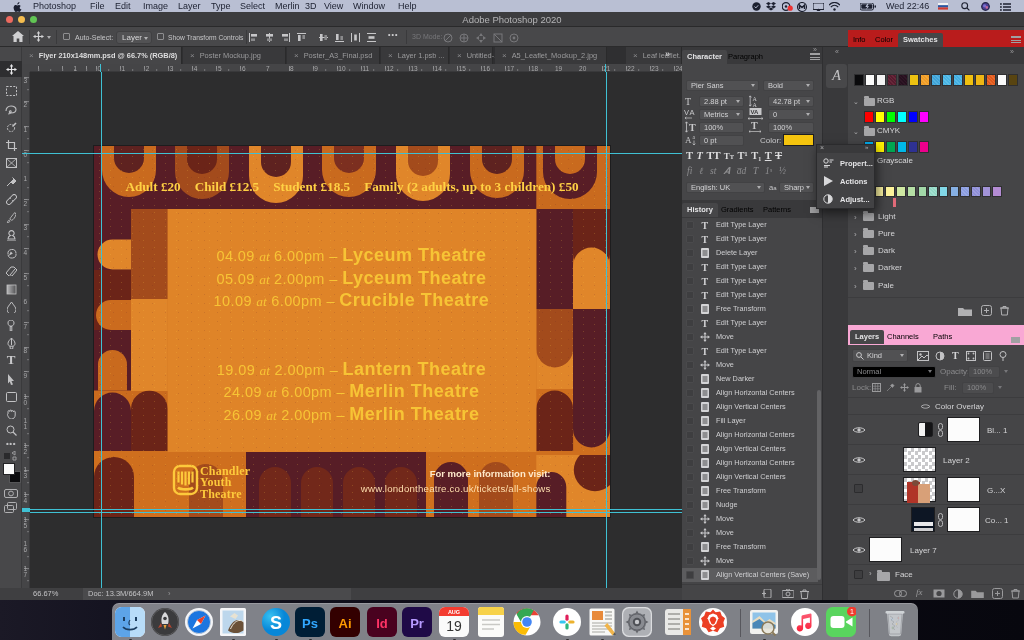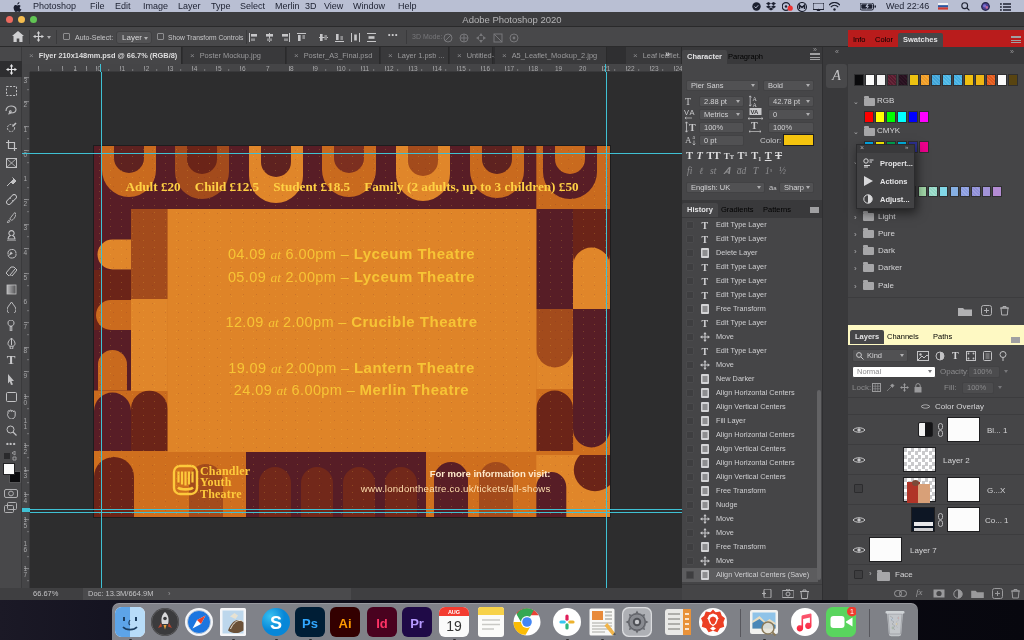--- a/index.html
+++ b/index.html
@@ -39,21 +39,21 @@
 .gv{position:absolute;width:1px;background:#3fc1d4;z-index:30}
 .gh{position:absolute;height:1px;background:#3fc1d4;z-index:30}
 
 #flyer{position:absolute;left:64px;top:74px;width:516px;height:371px;box-shadow:0 0 0 1px rgba(0,0,0,.35)}
 #flyer .grain{position:absolute;left:0;top:0;width:516px;height:371px;background-image:radial-gradient(circle,rgba(255,205,70,.2) .4px,transparent .9px),radial-gradient(circle,rgba(90,29,39,.15) .4px,transparent .9px);background-size:11px 7px,13px 9px;z-index:5}
 .fly-txt{position:absolute;z-index:6;white-space:nowrap}
 #prices{left:0;top:33px;width:516px;text-align:center;font-family:"Liberation Serif",serif;font-weight:bold;color:#ffd144;font-size:13.2px;letter-spacing:0}
 #prices span{margin:0 7px}
 .sch{left:0;width:445px;text-align:center;color:#f7c435;font-size:14.5px;letter-spacing:.4px}
 .sch i{font-family:"Liberation Serif",serif;font-size:13.5px;letter-spacing:0}
-.sch b{font-size:15px;letter-spacing:.5px}
+.sch b{font-size:18px;letter-spacing:.5px}
 .ptab{position:absolute;top:3px;height:14px;line-height:14px;padding:0 5px;font-size:7.5px;white-space:nowrap}
 .ptab.act{background:#464648;color:#e4e4e6;font-weight:bold;border-radius:2px 2px 0 0}
 .hamb{position:absolute;width:10px;height:7px;border-top:2px solid #a0a0a2;border-bottom:1px solid #a0a0a2}
 .hamb::after{content:"";display:block;margin-top:1.5px;border-top:1px solid #a0a0a2}
 .fld{position:absolute;background:#515153;border-radius:2px;border:1px solid #424244;color:#d2d2d4;font-size:7.5px;padding-left:4px}
 .cicon{position:absolute;color:#c8c8ca;font-size:8px}
 
 .hrow{position:absolute;left:682px;width:136px;height:14px;color:#cfcfd1;font-size:7.3px;line-height:14px}
 .hrow .cb{position:absolute;left:4px;top:3px;width:8px;height:8px;background:#3e3e40;border:1px solid #4a4a4c;border-radius:1px}
 .hrow .hic{position:absolute;left:18px;top:2px}
@@ -510,23 +510,24 @@
       <g transform="translate(79,319)" stroke="#fdc93b" fill="none">
         <rect x="1" y="1" width="23" height="28" rx="6" stroke-width="2.4"></rect>
         <path d="M5.5 6.5v11M9 6.5v13M12.5 6.5v14M16 6.5v13M19.5 6.5v11" stroke-width="2.2"></path>
         <path d="M5 22.5c2.5 2.5 12.5 2.5 15 0" stroke-width="2.6"></path>
       </g>
     </svg>
     <div class="grain"></div>
     <div class="fly-txt" id="prices"><span>Adult £20</span><span>Child £12.5</span><span>Student £18.5</span><span>Family (2 adults, up to 3 children) £50</span></div>
     <div class="fly-txt sch" style="left:73px;width:369px;top:99px">04.09 <i>at</i> 6.00pm – <b>Lyceum Theatre</b></div>
     <div class="fly-txt sch" style="left:73px;width:369px;top:121.6px">05.09 <i>at</i> 2.00pm – <b>Lyceum Theatre</b></div>
-    <div class="fly-txt sch" style="left:73px;width:369px;top:167.3px">12.09 <i>at</i> 2.00pm – <b>Crucible Theatre</b></div>
+    <div class="fly-txt sch" style="left:73px;width:369px;top:144px">10.09 <i>at</i> 6.00pm – <b>Crucible Theatre</b></div>
     <div class="fly-txt sch" style="left:73px;width:369px;top:213px">19.09 <i>at</i> 2.00pm – <b>Lantern Theatre</b></div>
     <div class="fly-txt sch" style="left:73px;width:369px;top:235.4px">24.09 <i>at</i> 6.00pm – <b>Merlin Theatre</b></div>
+    <div class="fly-txt sch" style="left:73px;width:369px;top:258px">26.09 <i>at</i> 2.00pm – <b>Merlin Theatre</b></div>
     <div class="fly-txt" style="left:106px;top:320px;font-family:'Liberation Serif',serif;font-weight:bold;color:#fdc93b;font-size:12px;line-height:11.3px;letter-spacing:.2px">Chandler<br>Youth<br>Theatre</div>
     <div class="fly-txt" style="left:256px;top:322.5px;width:200.5px;text-align:right;color:#ffeacb;font-size:9.5px;font-weight:bold;line-height:10px">For more information visit:</div>
     <div class="fly-txt" style="left:256px;top:336.5px;width:200.5px;text-align:right;color:#ffdfae;font-size:9.7px;line-height:11px;font-weight:normal;letter-spacing:.2px">www.londontheatre.co.uk/tickets/all-shows</div>
   </div>
   <div class="gv" style="left:70.5px;top:0;height:516px"></div>
   <div class="gv" style="left:575.5px;top:0;height:516px"></div>
   <div class="gh" style="top:81px;left:0;width:652px"></div>
   <div class="gh" style="top:436.5px;left:0;width:652px"></div>
   <div class="gh" style="top:440px;left:0;width:652px"></div>
 </div>
@@ -923,21 +924,21 @@
     <svg class="ab" style="left:133px;top:7px" width="11" height="11" viewBox="0 0 11 11">
         <rect x=".5" y=".5" width="10" height="10" rx="2" fill="none" stroke="#b0b0b2"></rect>
         <path d="M5.5 3v5M3 5.5h5" stroke="#b0b0b2"></path>
       </svg>
     <svg class="ab" style="left:152px;top:7px" width="9" height="11" viewBox="0 0 9 10">
         <path d="M1 2.5h7l-.7 7H1.7zM0 2.5h9M3 2.5V1h3v1.5" fill="none" stroke="#b0b0b2"></path>
       </svg>
   </div>
 </div>
 
-<div class="ab" style="left:848px;top:325px;width:176px;height:20px;background:#fef9c3">
+<div class="ab" style="left:848px;top:325px;width:176px;height:20px;background:#f9a8d4">
   <div class="ptab act" style="left:2px;top:5px">Layers</div>
   <div class="ptab" style="left:34px;top:5px">Channels</div>
   <div class="ptab" style="left:80px;top:5px">Paths</div>
   <div class="ab" style="left:163px;top:12px;width:9px;height:6px;background:#a0a0a2"></div>
 </div>
 <div class="ab" style="left:848px;top:345px;width:176px;height:255px;background:#454547;font-size:8px;color:#d4d4d6">
   <div class="fld" style="left:4px;top:4px;width:56px;height:13px;line-height:11px;padding-left:14px">Kind</div>
   <svg class="ab" style="left:8px;top:7px" width="8" height="8" viewBox="0 0 8 8">
       <circle cx="3" cy="3" r="2.4" fill="none" stroke="#c8c8ca"></circle>
       <path d="M4.8 4.8L7.5 7.5" stroke="#c8c8ca"></path>
@@ -962,21 +963,21 @@
     </svg>
   <svg class="ab" style="left:135px;top:6px" width="9" height="10" viewBox="0 0 9 10">
       <rect x=".5" y=".5" width="8" height="9" rx="1" fill="none" stroke="#c2c2c4"></rect>
       <path d="M2.5 3h4M2.5 5h4M2.5 7h4" stroke="#c2c2c4" stroke-width=".7"></path>
     </svg>
   <svg class="ab" style="left:151px;top:6px" width="8" height="10" viewBox="0 0 8 10">
       <circle cx="4" cy="3.5" r="3" fill="none" stroke="#c2c2c4"></circle>
       <path d="M4 6.5V10" stroke="#c2c2c4"></path>
     </svg>
   <div class="ab" style="left:0;top:20px;width:176px;height:16px;color:#8a8a8c">
-    <div class="fld" style="left:4px;top:1px;width:84px;height:12px;line-height:10px;color:#8a8a8c;background:#ffffff">Normal</div>
+    <div class="fld" style="left:4px;top:1px;width:84px;height:12px;line-height:10px;color:#8a8a8c;background:#000000">Normal</div>
       <div class="dd" style="left:80px;top:5px;border-top-color:#77777a"></div>
     <span class="ab" style="left:92px;top:2px">Opacity:</span>
     <div class="fld" style="left:120px;top:1px;width:32px;height:12px;line-height:10px;color:#8a8a8c;background:#4c4c4e">100%</div>
       <div class="dd" style="left:156px;top:5px;border-top-color:#77777a"></div>
   </div>
   <div class="ab" style="left:0;top:36px;width:176px;height:16px;color:#8a8a8c">
     <span class="ab" style="left:4px;top:2px">Lock:</span>
     <svg class="ab" style="left:24px;top:2px" width="9" height="9" viewBox="0 0 9 9">
         <rect x=".5" y=".5" width="8" height="8" fill="none" stroke="#9a9a9c"></rect>
         <path d="M.5 3.2h8M.5 5.8h8M3.2 .5v8M5.8 .5v8" stroke="#9a9a9c" stroke-width=".6"></path>
@@ -1084,21 +1085,21 @@
     </svg>
   <svg class="ab" style="left:144px;top:3px" width="11" height="11" viewBox="0 0 11 11">
       <rect x=".5" y=".5" width="10" height="10" rx="2" fill="none" stroke="#9a9a9c"></rect>
       <path d="M5.5 3v5M3 5.5h5" stroke="#9a9a9c"></path>
     </svg>
   <svg class="ab" style="left:163px;top:3px" width="9" height="11" viewBox="0 0 9 10">
       <path d="M1 2.5h7l-.7 7H1.7zM0 2.5h9M3 2.5V1h3v1.5" fill="none" stroke="#9a9a9c"></path>
     </svg>
 </div>
 
-<div class="ab" style="left:856px;top:144px;width:59px;height:65px;background:#424244;border:1px solid #2b2b2d;box-shadow:2px 4px 10px rgba(0,0,0,.55);z-index:40">
+<div class="ab" style="left:816px;top:144px;width:59px;height:65px;background:#424244;border:1px solid #2b2b2d;box-shadow:2px 4px 10px rgba(0,0,0,.55);z-index:40">
   <div class="ab" style="left:0;top:0;width:57px;height:8px;background:#39393b;color:#b0b0b2">
     <span class="ab" style="left:3px;top:-1px;font-size:7px">×</span>
     <span class="ab" style="left:48px;top:-1px;font-size:6px">»</span>
   </div>
   <svg class="ab" style="left:6px;top:13px" width="11" height="10" viewBox="0 0 11 10">
       <circle cx="3" cy="3" r="2.2" fill="none" stroke="#d8d8da"></circle>
       <path d="M6.5 2h4M6.5 4h2.5" stroke="#d8d8da"></path>
       <path d="M1 7.5h6M1 9h4" stroke="#d8d8da"></path>
     </svg>
   <span class="ab" style="left:23px;top:14px;color:#e4e4e6;font-size:7.5px;font-weight:bold">Propert...</span>

